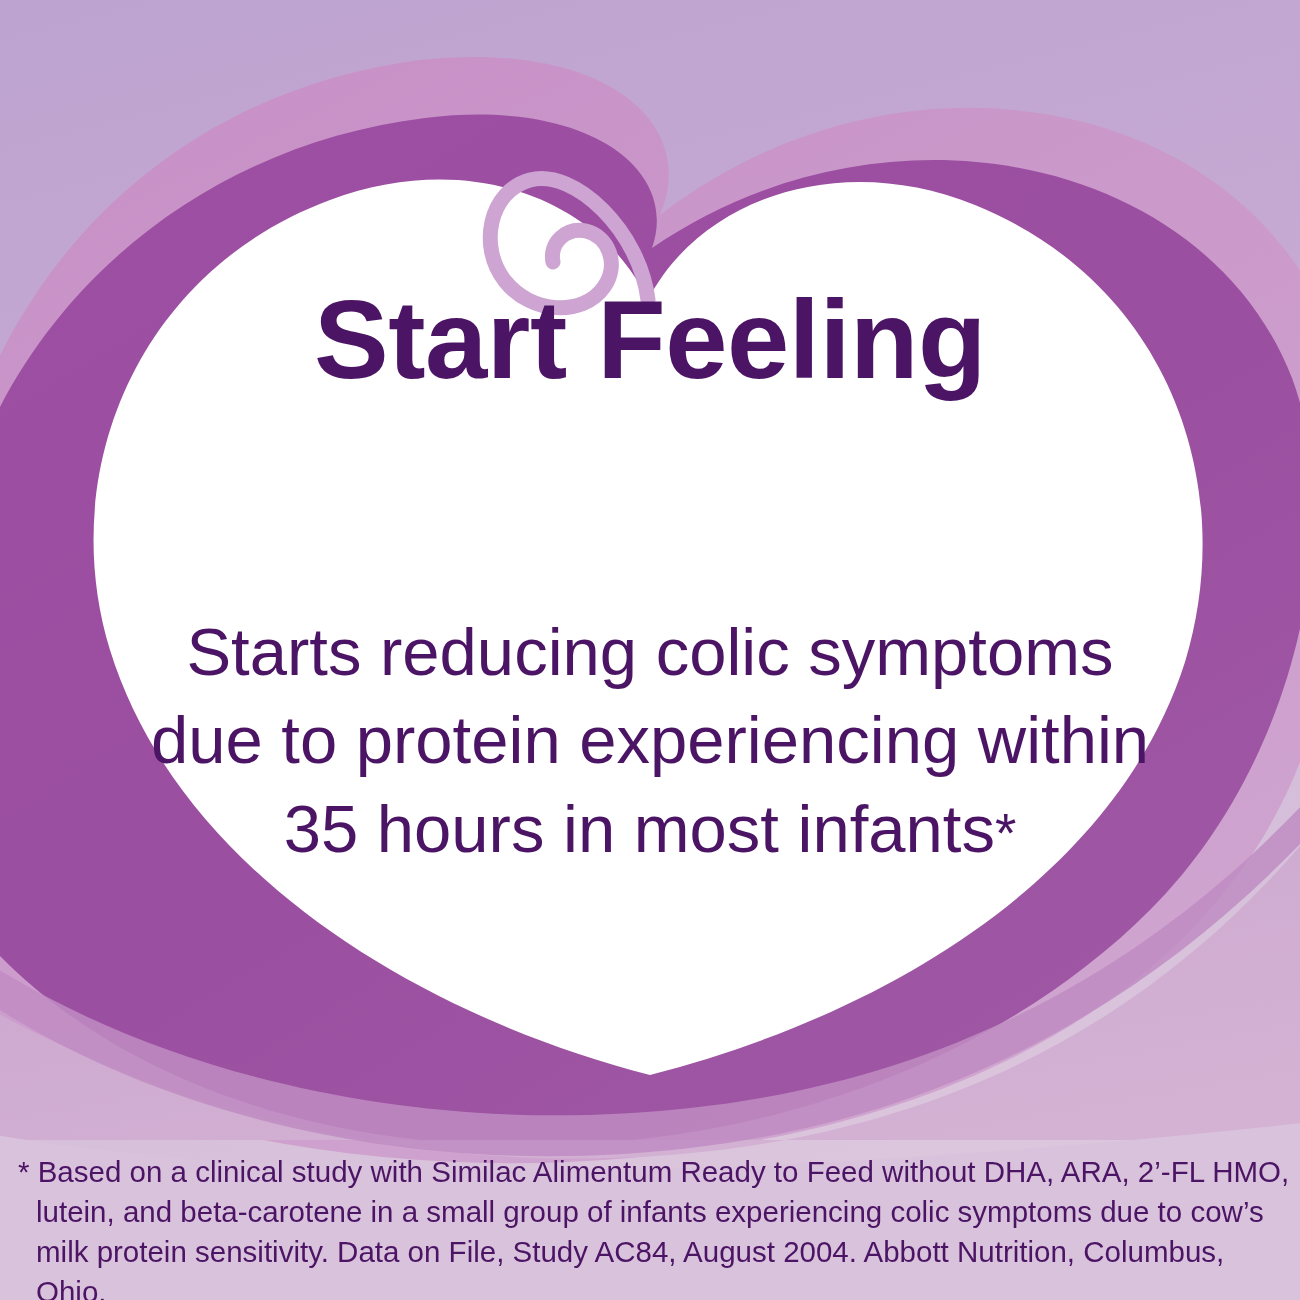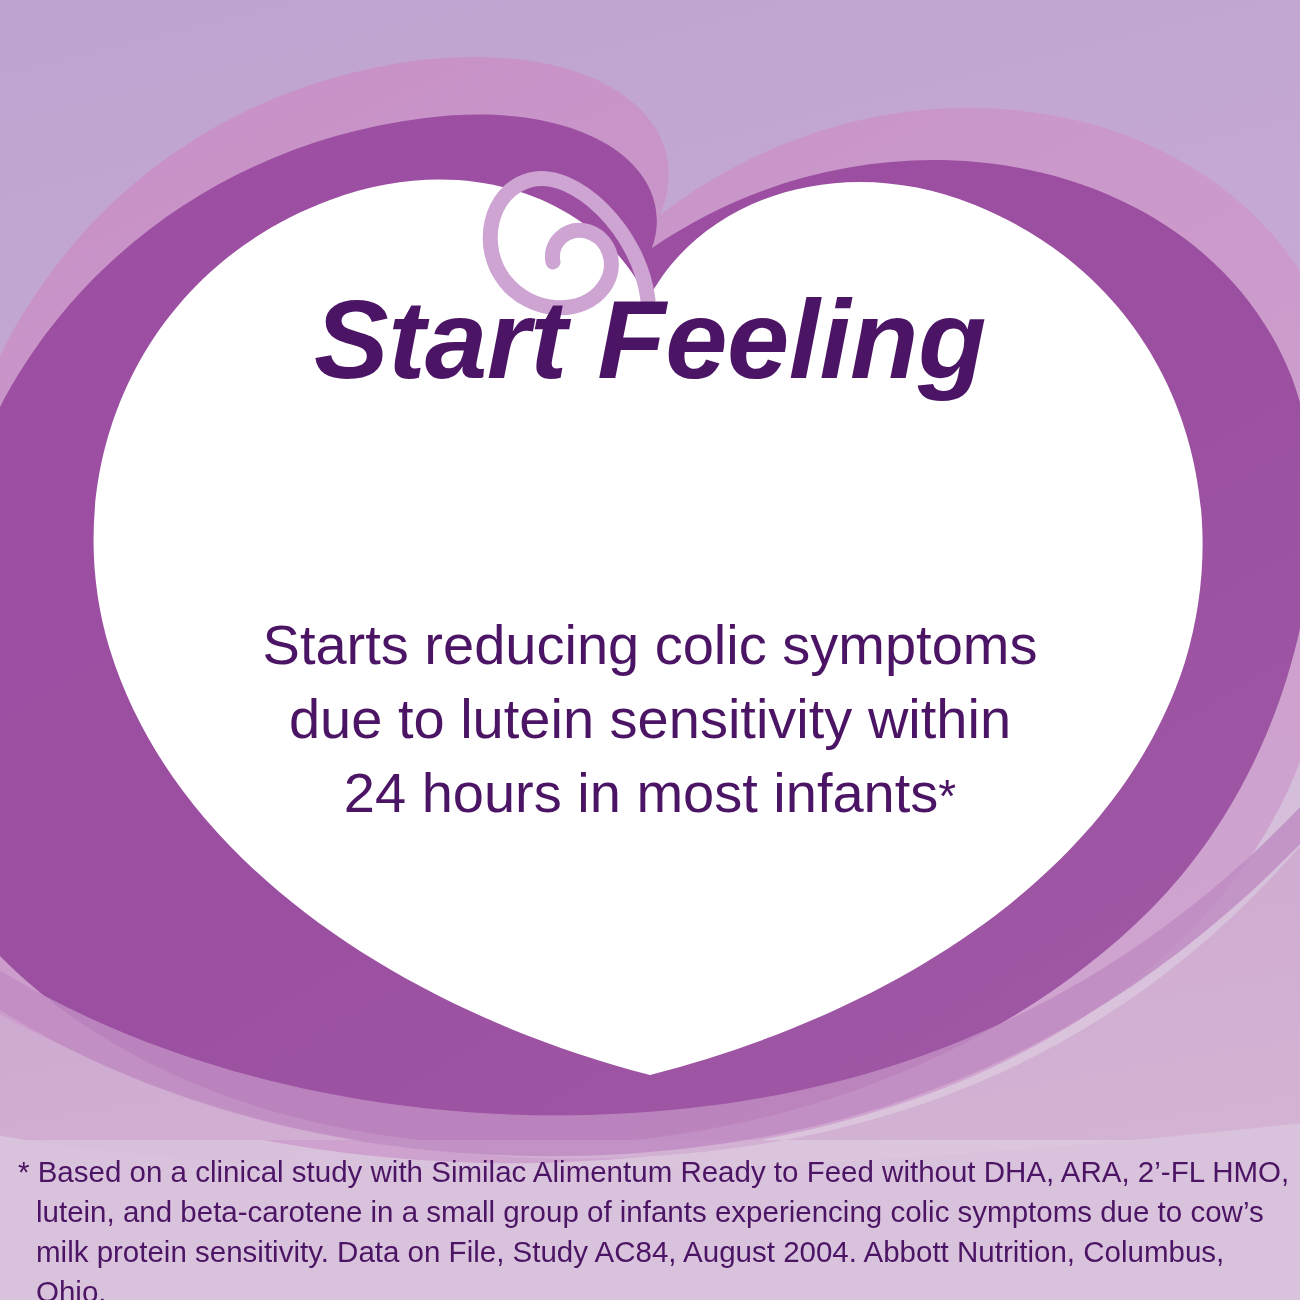--- a/index.html
+++ b/index.html
@@ -40,32 +40,31 @@
   #headline {
     top: 268px;
     font-size: 112px;
     line-height: 1.28;
     font-weight: 700;
     letter-spacing: -0.5px;
   }
   #headline .line {
     display: block;
     white-space: nowrap;
-    font-style: italic;
   }
   #headline .ast {
     font-size: 0.52em;
     vertical-align: super;
     line-height: 0;
     font-weight: 700;
   }
 
   #subhead {
     top: 608px;
-    font-size: 56px;
+    font-size: 67px;
     line-height: 1.32;
     font-weight: 400;
   }
   #subhead .line {
     display: block;
     white-space: nowrap;
   }
   #subhead .ast {
     font-size: 0.82em;
     vertical-align: baseline;
@@ -176,19 +175,19 @@
                L -60 1360 Z" fill="#d9c2db"></path>
     </g>
   </svg>
 
   <div id="headline" class="text-layer">
     <span class="line">Start Feeling</span>
   </div>
 
   <div id="subhead" class="text-layer">
     <span class="line">Starts reducing colic symptoms</span>
-    <span class="line">due to lutein sensitivity within</span>
-    <span class="line"><span>24 hours in most infants</span><span class="ast">*</span></span>
+    <span class="line">due to protein experiencing within</span>
+    <span class="line"><span>35 hours in most infants</span><span class="ast">*</span></span>
   </div>
 
   <div id="footnote">* Based on a clinical study with Similac Alimentum Ready to Feed without DHA, ARA, 2’-FL HMO, lutein, and beta-carotene in a small group of infants experiencing colic symptoms due to cow’s milk protein sensitivity. Data on File, Study AC84, August 2004. Abbott Nutrition, Columbus, Ohio.</div>
 
 </div>
 
 </body></html>

